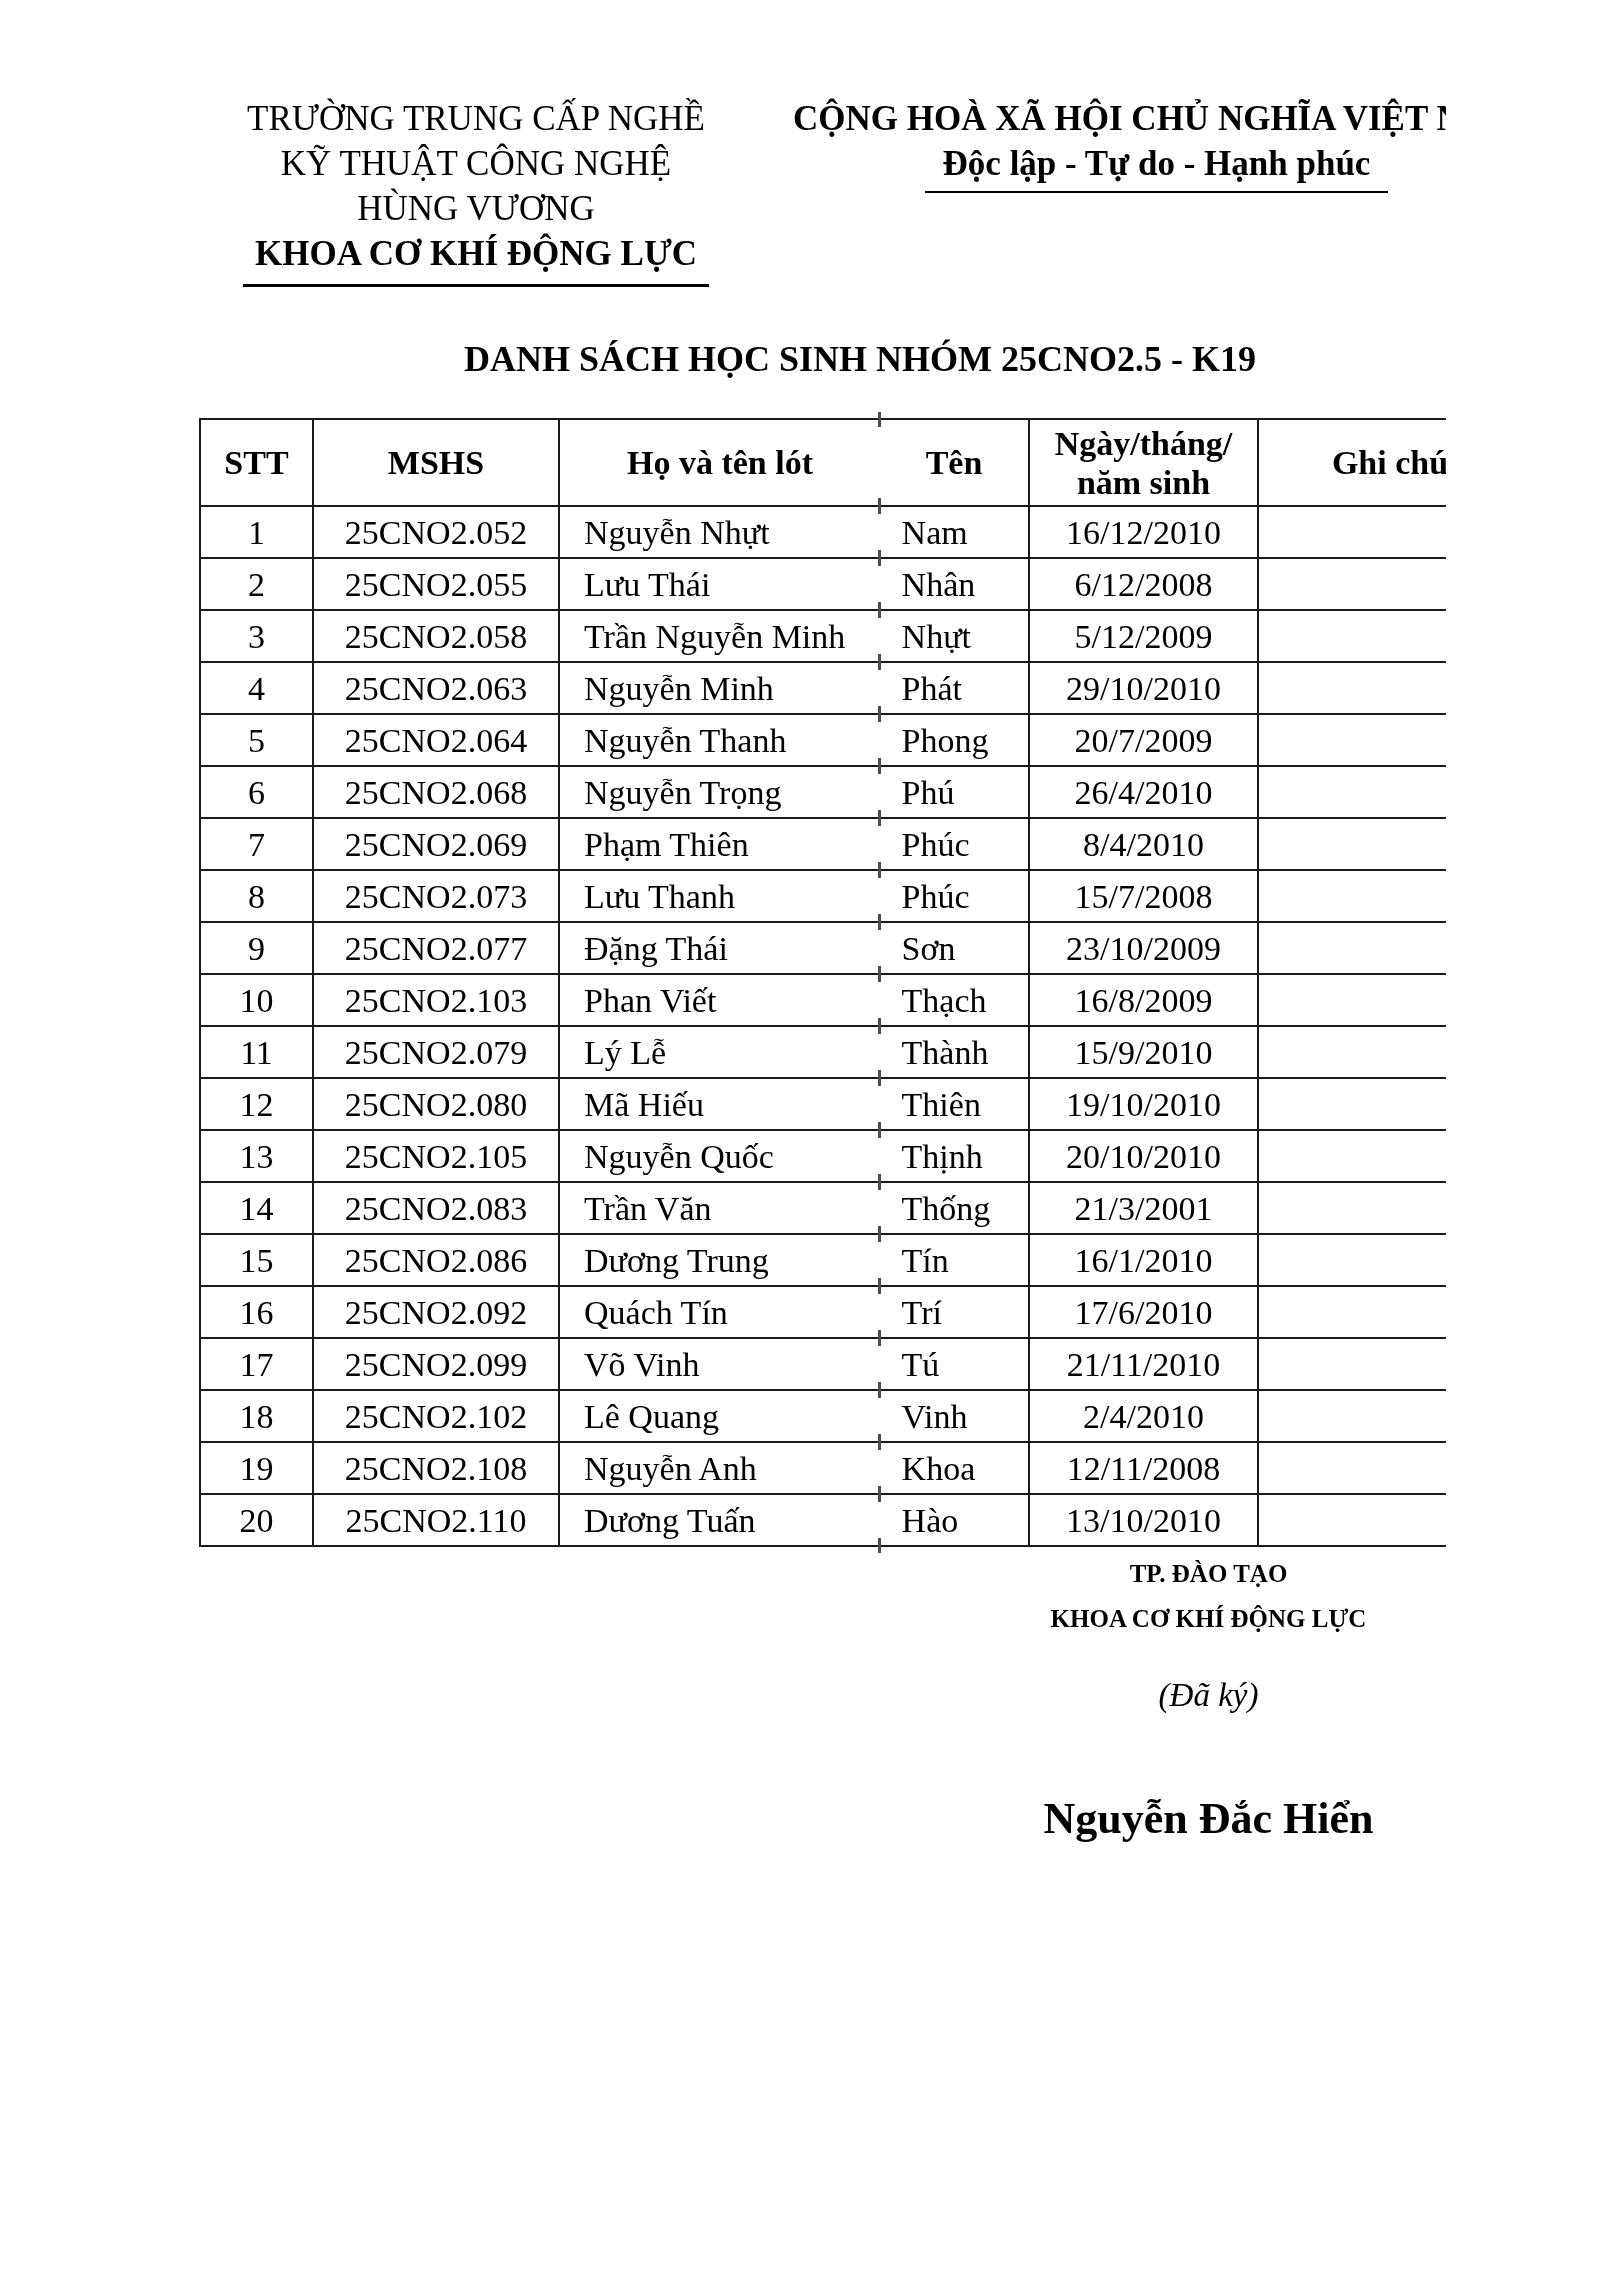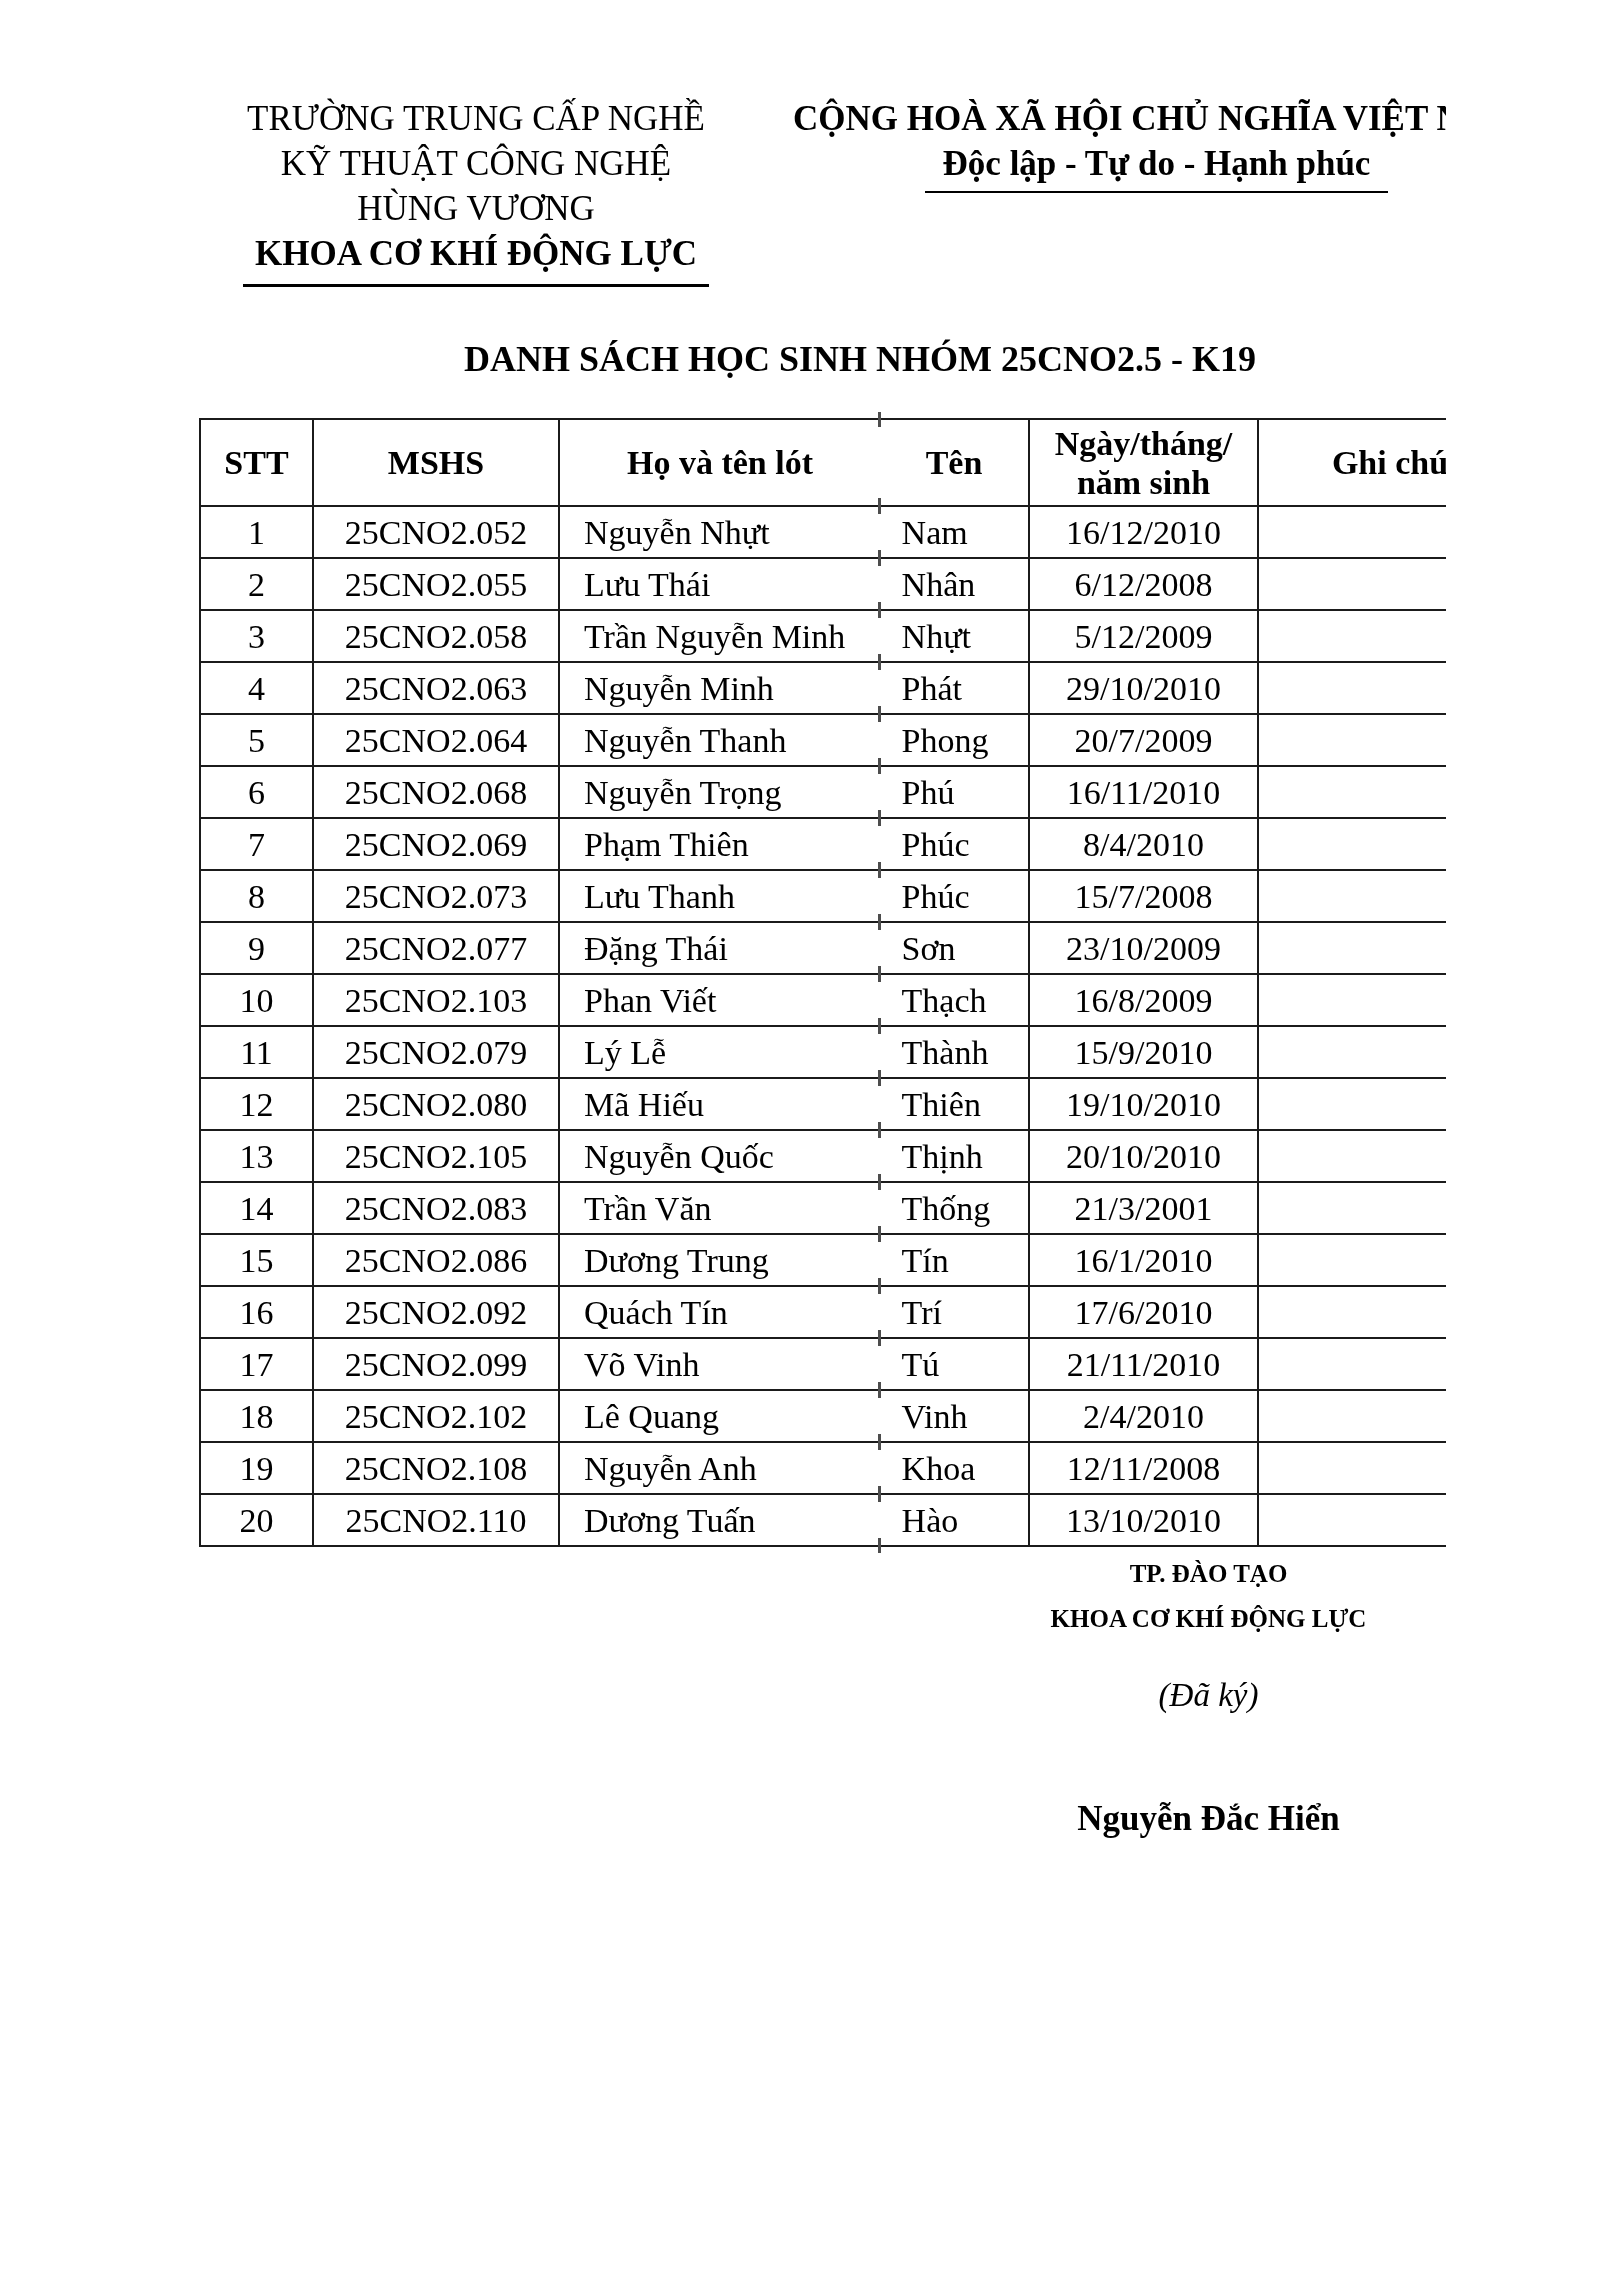--- a/index.html
+++ b/index.html
@@ -77,21 +77,21 @@
     width:2.9px; height:14.7px; background:#4d4d4d;
   }
 
   
   .sig-block {
     position:absolute; top:1551px; left:885px; width:647px;
     text-align:center;
   }
   .sig-line { font-size:25px; font-weight:bold; line-height:45px; }
   .sig-note { font-size:33px; font-style:italic; line-height:43px; margin-top:33px; }
-  .sig-name { font-size:35px; font-weight:bold; line-height:43px; margin-top:80px; }
+  .sig-name { font-size:44px; font-weight:bold; line-height:43px; margin-top:80px; }
 </style>
 </head>
 <body>
 
 <div class="page">
 
   <div class="hdr-left">
     <div>TRƯỜNG TRUNG CẤP NGHỀ</div>
     <div>KỸ THUẬT CÔNG NGHỆ</div>
     <div>HÙNG VƯƠNG</div>
@@ -170,21 +170,21 @@
         <td class="c3">Nguyễn Thanh</td>
         <td class="c4">Phong</td>
         <td class="c5 a-center">20/7/2009</td>
         <td class="c6"></td>
       </tr>
       <tr>
         <td class="c1 a-center">6</td>
         <td class="c2 a-center">25CNO2.068</td>
         <td class="c3">Nguyễn Trọng</td>
         <td class="c4">Phú</td>
-        <td class="c5 a-center">16/11/2010</td>
+        <td class="c5 a-center">26/4/2010</td>
         <td class="c6"></td>
       </tr>
       <tr>
         <td class="c1 a-center">7</td>
         <td class="c2 a-center">25CNO2.069</td>
         <td class="c3">Phạm Thiên</td>
         <td class="c4">Phúc</td>
         <td class="c5 a-center">8/4/2010</td>
         <td class="c6"></td>
       </tr>

